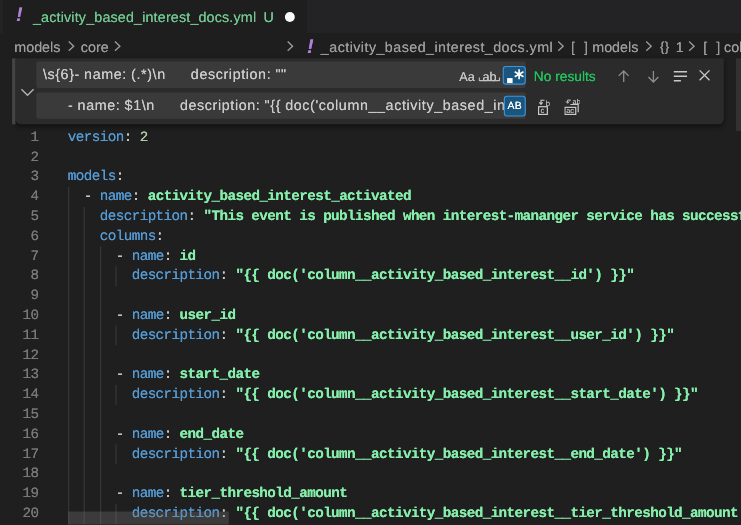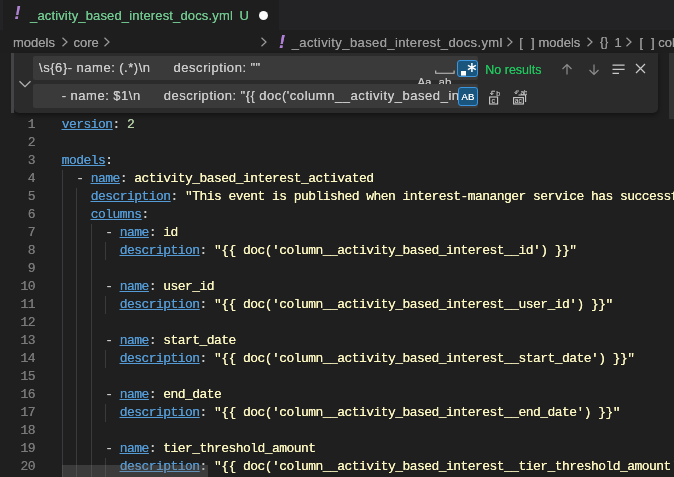--- a/index.html
+++ b/index.html
@@ -23,38 +23,38 @@
   #tabname { left:30px; top:0px; height:30px; line-height:31.5px; font-size:13px; letter-spacing:0.15px; color:#73c991; text-shadow:0 0 0.4px currentColor; opacity:0.999; transform:translateZ(0); }
   #tabU { left:239.5px; top:0px; height:30px; line-height:31.5px; font-size:13px; color:#73c991; text-shadow:0 0 0.45px currentColor; opacity:0.999; transform:translateZ(0); }
   #tabdot { left:259px; top:11px; width:9px; height:9px; border-radius:50%; background:#fbfbfb; }
 
   
   #gutter { left:0; top:116.2px; width:35px; text-align:right; color:#7a7a7a;
     font:13px/18px "Liberation Mono", monospace; letter-spacing:-0.55px; white-space:pre; text-shadow:0 0 0.55px currentColor; }
   #code { left:61.7px; top:116.2px; color:#cccccc; text-shadow:0 0 0.55px currentColor;
     font:13px/18px "Liberation Mono", monospace; letter-spacing:-0.55px; white-space:pre; }
   #code span { text-shadow:0 0 0.55px currentColor; }
-  .k { color:#569cd6;text-decoration:underline; } .p { color:#cccccc; } .s { color:#fef9c3; } .n { color:#b5cea8; }
+  .k { color:#569cd6; } .p { color:#cccccc; } .s { color:#86efac;font-weight:bold; } .n { color:#b5cea8; }
   .guide { position:absolute; width:1px; background:#3b3b3d; }
 
   #hthumb { left:62px; top:465px; width:146px; height:12px; background:rgba(121,121,121,0.32); z-index:10; }
   #vthumb { left:669px; top:53px; width:5px; height:66px; background:rgba(121,121,121,0.22); z-index:10; }
 
   
   #sash { left:11px; top:53px; width:3px; height:60px; background:#454548; z-index:21; }
   #widget { left:14px; top:53px; width:643.5px; height:60px; background:#2c2c2d;
     border-radius:0 0 5px 5px; box-shadow:0 2px 5px rgba(0,0,0,0.45); z-index:20; }
   #findinput { position:absolute; left:18.5px; top:3px; width:445px; height:24px;
     background:#3b3b3c; border-radius:2px; }
   #replinput { position:absolute; left:18.5px; top:31px; width:445px; height:24px;
     background:#3b3b3c; border-radius:2px; }
   .itext { opacity:0.999; position:absolute; left:6.5px; top:0; height:24px; line-height:24.5px;
     font-size:13px; letter-spacing:0.55px; word-spacing:-0.35px; color:#cccccc; text-shadow:0 0 0.4px currentColor;
     white-space:pre; overflow:hidden; }
-  .tgl { opacity:0.999; text-shadow:0 0 0.45px currentColor; position:absolute; top:17px; width:19px; height:18.5px; border-radius:3px;
+  .tgl { opacity:0.999; text-shadow:0 0 0.45px currentColor; position:absolute; top:6px; width:19px; height:18.5px; border-radius:3px;
     color:#c5c5c5; font-size:11.5px; text-align:center; line-height:18.5px; }
   .tglon { background:#1b567f; border:1px solid #3c96e0; color:#ffffff; }
   #noresults { opacity:0.999; text-shadow:0 0 0.45px currentColor; position:absolute; left:471.3px; top:0; height:30px; line-height:35px;
     font-size:12.5px; color:#22c55e; }
   .icon { position:absolute; opacity:0.99; }
 </style>
 </head>
 <body>
 <div id="root">
 

